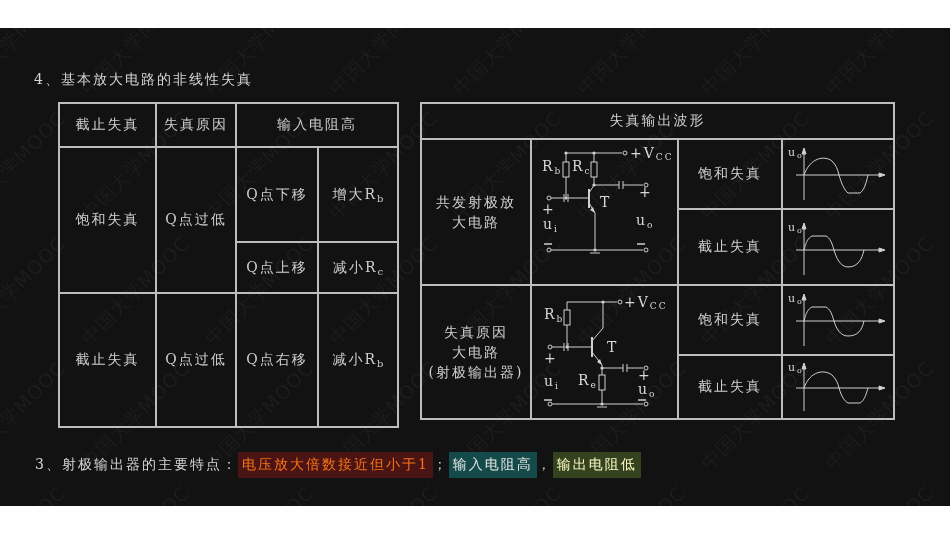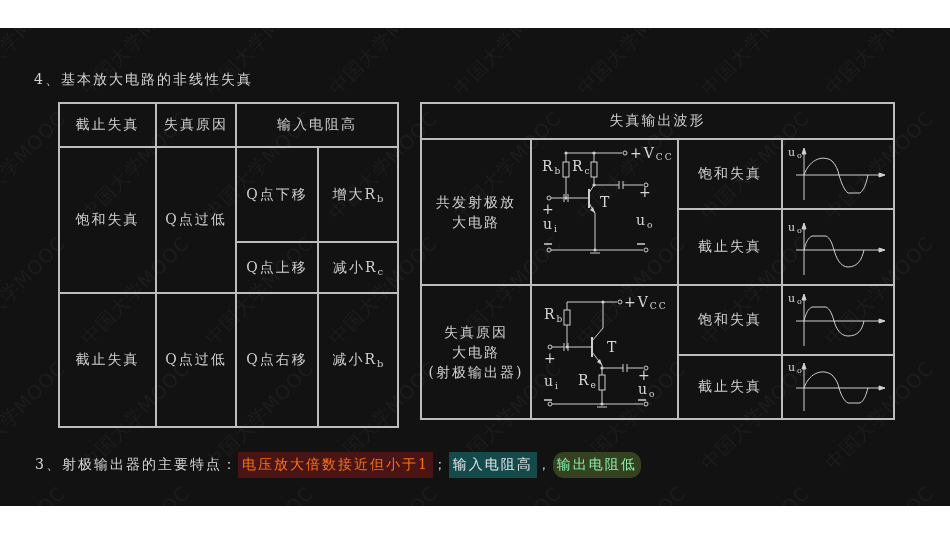--- a/index.html
+++ b/index.html
@@ -13,21 +13,21 @@
   table.grid td { border:2px solid #bdbdbd; text-align:center; vertical-align:middle; padding:0; }
   sub { font-size:10px; letter-spacing:0; vertical-align:-3px; }
   .tleft { left:58px; top:74px; }
   .tright { left:420px; top:74px; }
   .circuit svg { display:block; }
   .wave svg { display:block; margin:0 auto; }
   .summary { position:absolute; left:35px; top:424px; color:#d4d4d4; font-size:14px; letter-spacing:2px; display:flex; align-items:center; }
   .hl { padding:4px 4px; }
   .hl-red { background:#4a1414; color:#f97316; }
   .hl-teal { background:#144a4a; color:#e5e5e5; }
-  .hl-olive { background:#35421f; color:#86efac;border-radius:11px; }
+  .hl-olive { background:#35421f; color:#fef9c3; }
   .circ-label { font-family:"DejaVu Serif", serif; fill:#d8d8d8; }
 </style>
 </head>
 <body>
 
 <div class="slide">
 
   <div id="wm-layer">
       <div class="wm" style="left: -60px; top: 0px;">中国大学MOOC</div>
       <div class="wm" style="left: 64px; top: 0px;">中国大学MOOC</div>

